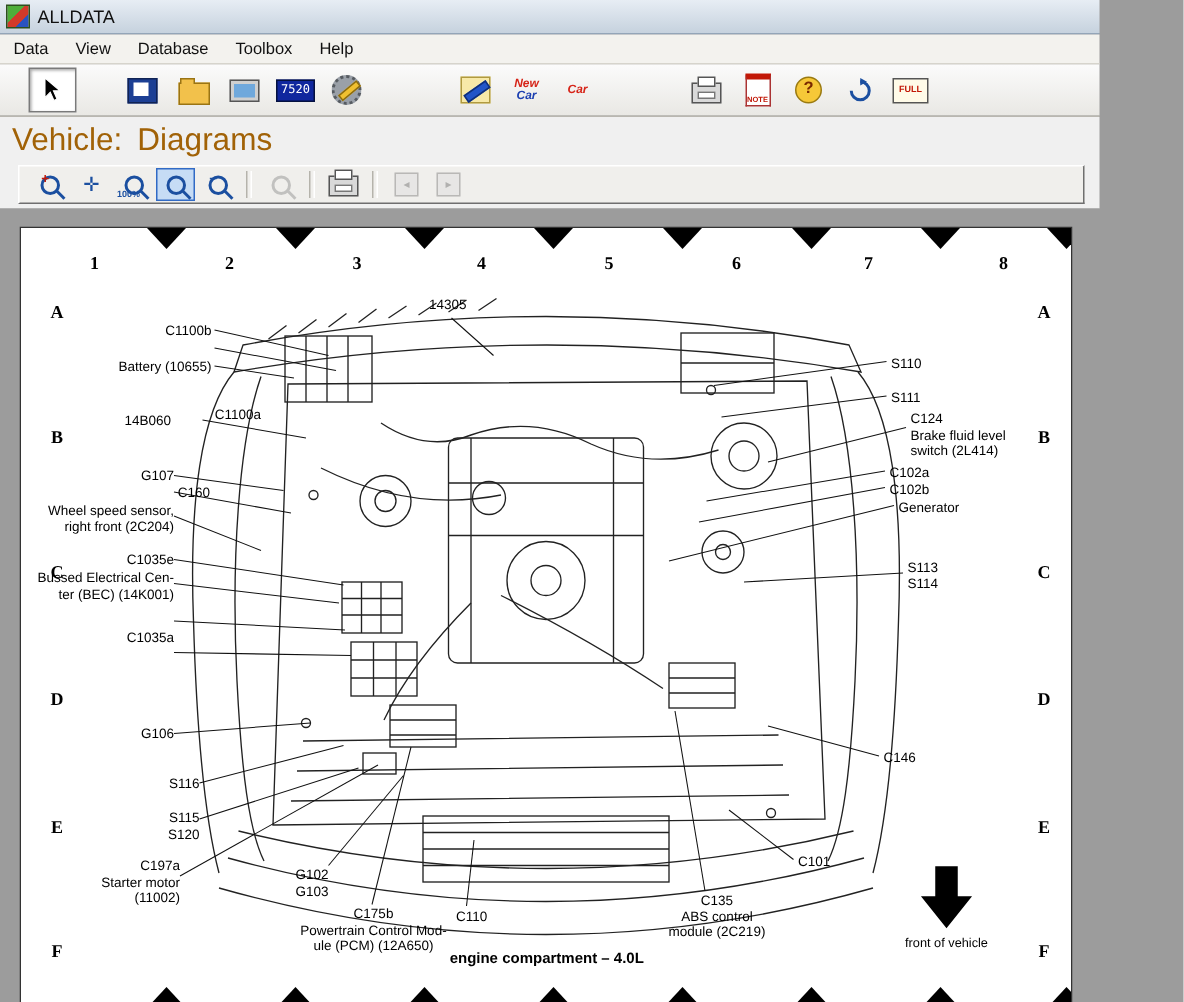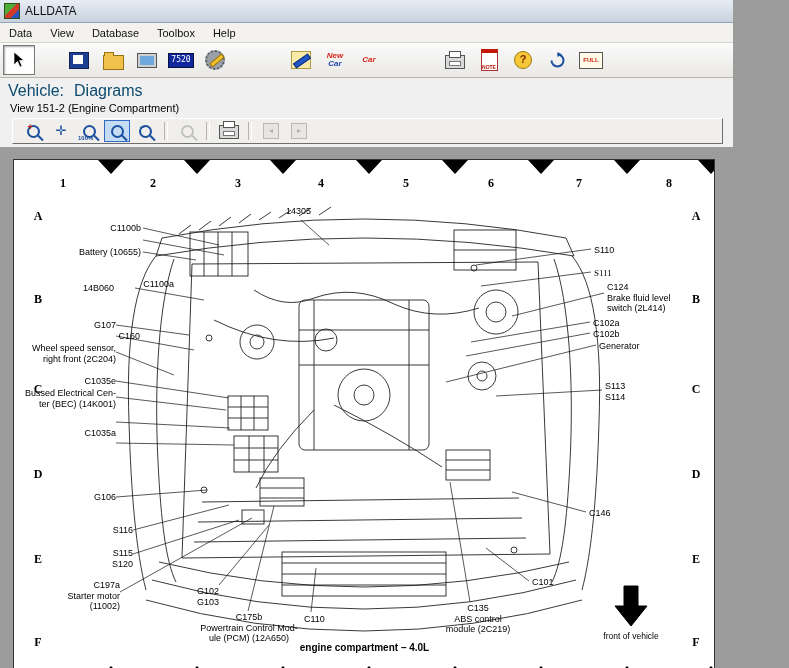--- a/index.html
+++ b/index.html
@@ -12,21 +12,21 @@
   .app-icon{width:14px;height:14px;margin-right:5px;border:1px solid #2c4f1e;
     background:linear-gradient(135deg,#4fae3a 0 40%,#d23a2a 40% 70%,#2a53c0 70% 100%);}
   .title-text{font-size:12px;color:#111;}
 
   
   .menubar{height:19px;background:#f3f2ee;border-bottom:1px solid #d6d4cc;display:flex;align-items:center;flex:0 0 auto;}
   .menu-item{font-size:11px;color:#111;padding:2px 9px;cursor:default;}
 
   
   .toolbar{height:34px;background:linear-gradient(#fbfbfb,#e9e8e4);border-bottom:1px solid #b9b7b0;
-    display:flex;align-items:center;padding-left:2px;flex:0 0 auto;}
+    display:flex;align-items:center;padding-left:18px;flex:0 0 auto;}
   .tb-btn{width:30px;height:28px;display:flex;align-items:center;justify-content:center;flex-direction:column;
     border:1px solid transparent;margin:0 1px;position:relative;}
   .tb-btn.pressed{border:1px solid #7a7a7a;background:#fff;box-shadow:inset 1px 1px 2px #aaa;}
   .sp{width:26px;}
 
   .ic-book{width:18px;height:15px;background:#1c3f94;border:1px solid #102354;position:relative;}
   .ic-book::after{content:"";position:absolute;left:3px;top:2px;width:10px;height:9px;background:#fff;}
   .ic-folder{width:19px;height:13px;background:#f2c14b;border:1px solid #9a7414;position:relative;margin-top:4px;}
   .ic-folder::before{content:"";position:absolute;top:-4px;left:0;width:8px;height:3px;background:#f2c14b;border:1px solid #9a7414;border-bottom:none;}
   .ic-monitor{width:18px;height:13px;background:#cfcfcf;border:1px solid #555;position:relative;}
@@ -47,21 +47,21 @@
   .ic-printer::after{content:"";position:absolute;bottom:2px;left:3px;width:10px;height:3px;background:#fff;border:1px solid #777;}
   .ic-note{width:15px;height:17px;background:#fff;border:1px solid #a33;display:flex;align-items:flex-end;justify-content:center;
     font-size:5px;font-weight:bold;color:#c21807;border-top:4px solid #c21807;}
   .ic-help{width:16px;height:16px;border-radius:50%;background:#f6c838;border:1px solid #9a7a10;
     color:#7a2a00;font-weight:bold;font-size:11px;line-height:15px;text-align:center;}
   .ic-full{width:22px;height:15px;background:#fffbe8;border:1px solid #555;color:#c21807;
     font-size:6px;font-weight:bold;line-height:14px;text-align:center;}
 
   
   .header{background:#f0f0f0;padding:4px 0 2px 8px;flex:0 0 auto;}
-  .vehicle-line{font-size:16px;color:#0c4a6e;}
+  .vehicle-line{font-size:21px;color:#a16207;}
   .vehicle-line .sec{margin-left:10px;}
   .view-line{font-size:11px;color:#000;margin-top:2px;padding-left:2px;}
 
   
   .zoombar-wrap{background:#f0f0f0;padding:2px 10px 3px 12px;flex:0 0 auto;}
   .zoombar{height:24px;background:#f0efec;border:1px solid;border-color:#ffffff #6f6f6f #6f6f6f #ffffff;
     display:flex;align-items:center;padding-left:6px;}
   .z-btn{width:24px;height:20px;display:flex;align-items:center;justify-content:center;border:1px solid transparent;margin:0 1px;position:relative;}
   .z-btn.selected{border:1px solid #316ac5;background:#c6dcf5;}
   .z-btn.disabled{opacity:.45;}
@@ -164,21 +164,20 @@
     </div>
     <div class="tb-btn">
         <span class="ic-full">FULL</span>
       </div>
   </div>
 
   <div class="header">
     <div class="vehicle-line">
       <span>Vehicle:</span><span class="sec">Diagrams</span>
     </div>
-    <div class="view-line">View 151-2 (Engine Compartment)</div>
   </div>
 
   <div class="zoombar-wrap">
     <div class="zoombar">
       <div class="z-btn">
         <span class="lens">
             <span class="sym">+</span>
           </span>
       </div>
       <div class="z-btn">
@@ -379,21 +378,21 @@
 Starter motor
 (11002)</div>
       <div class="dlabel" style="left:183px;top:426px;">G102
 G103</div>
       <div class="dlabel c-anch" style="left:174px;top:452px;width:122px;">C175b
 Powertrain Control Mod-
 ule (PCM) (12A650)</div>
       <div class="dlabel" style="left:290px;top:454px;">C110</div>
 
       <div class="dlabel" style="left:580px;top:85px;">S110</div>
-      <div class="dlabel" style="left:580px;top:108px;font-family:Liberation Serif, serif;">S111</div>
+      <div class="dlabel" style="left:580px;top:108px;">S111</div>
       <div class="dlabel" style="left:593px;top:122px;">C124
 Brake fluid level
 switch (2L414)</div>
       <div class="dlabel" style="left:579px;top:158px;">C102a</div>
       <div class="dlabel" style="left:579px;top:169px;">C102b</div>
       <div class="dlabel" style="left:585px;top:181px;">Generator</div>
       <div class="dlabel" style="left:591px;top:221px;">S113
 S114</div>
       <div class="dlabel" style="left:575px;top:348px;">C146</div>
       <div class="dlabel" style="left:518px;top:417px;">C101</div>

